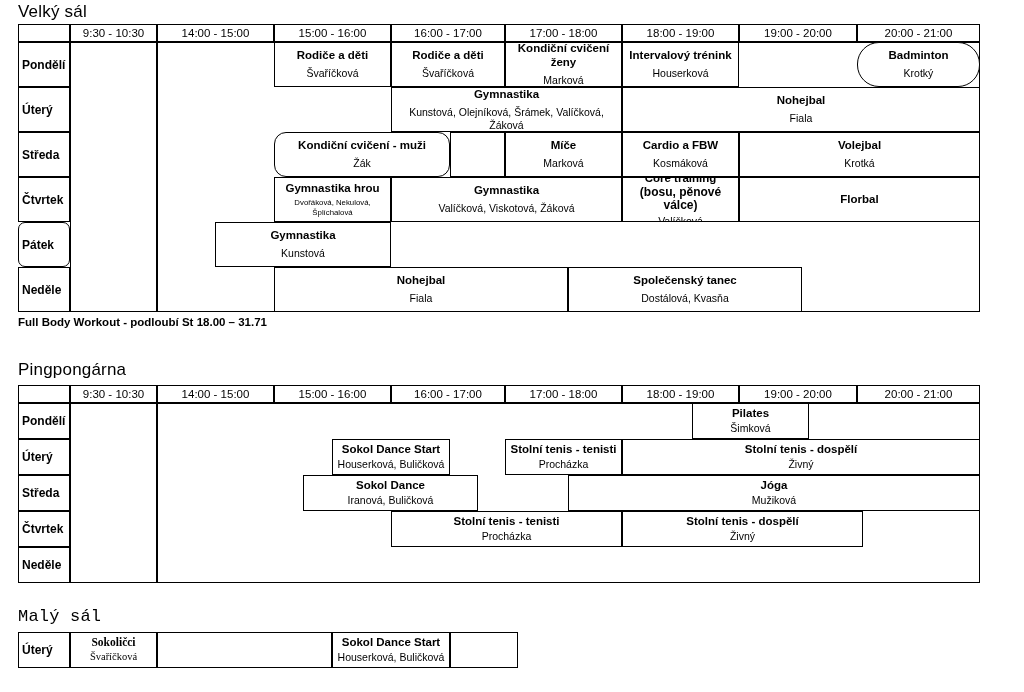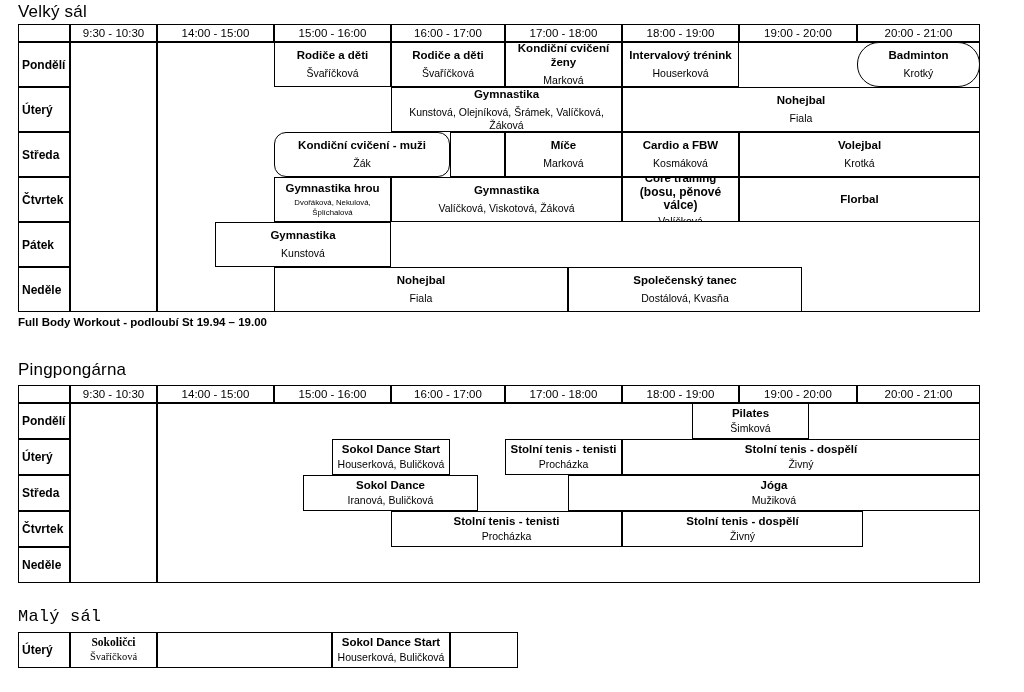--- a/index.html
+++ b/index.html
@@ -97,21 +97,21 @@
   <div class="cell hdr" style="left:391px; top:24px; width:114px; height:18px;">16:00 - 17:00</div>
   <div class="cell hdr" style="left:505px; top:24px; width:117px; height:18px;">17:00 - 18:00</div>
   <div class="cell hdr" style="left:622px; top:24px; width:117px; height:18px;">18:00 - 19:00</div>
   <div class="cell hdr" style="left:739px; top:24px; width:118px; height:18px;">19:00 - 20:00</div>
   <div class="cell hdr" style="left:857px; top:24px; width:123px; height:18px;">20:00 - 21:00</div>
 
   <div class="cell day" style="left:18px; top:42px; width:52px; height:45px;">Pondělí</div>
   <div class="cell day" style="left:18px; top:87px; width:52px; height:45px;">Úterý</div>
   <div class="cell day" style="left:18px; top:132px; width:52px; height:45px;">Středa</div>
   <div class="cell day" style="left:18px; top:177px; width:52px; height:45px;">Čtvrtek</div>
-  <div class="cell day" style="left:18px; top:222px; width:52px; height:45px;">Pátek</div>
+  <div class="cell day" style="left:18px; top:222px; width:52px; height:45px;border-radius:7px;">Pátek</div>
   <div class="cell day" style="left:18px; top:267px; width:52px; height:45px;">Neděle</div>
 
   <div class="cell plain" style="left:70px; top:42px; width:87px; height:270px;"></div>
   <div class="cell plain" style="left:157px; top:42px; width:823px; height:270px;"></div>
 
   <div class="cell event" style="left:274px; top:42px; width:117px; height:45px;">
     <span class="ev-title">Rodiče a děti</span>
     <span class="ev-sub">Švaříčková</span>
   </div>
   <div class="cell event" style="left:391px; top:42px; width:114px; height:45px;">
@@ -182,21 +182,21 @@
 
   <div class="cell event" style="left:274px; top:267px; width:294px; height:45px;">
     <span class="ev-title">Nohejbal</span>
     <span class="ev-sub">Fiala</span>
   </div>
   <div class="cell event" style="left:568px; top:267px; width:234px; height:45px;">
     <span class="ev-title">Společenský tanec</span>
     <span class="ev-sub">Dostálová, Kvasňa</span>
   </div>
 
-  <div class="footnote" style="left:18px; top:316px;">Full Body Workout - podloubí St 19.94 – 19.00</div>
+  <div class="footnote" style="left:18px; top:316px;">Full Body Workout - podloubí St 18.00 – 31.71</div>
 
   <div class="section-title" style="left:18px; top:360px;">Pingpongárna</div>
 
   <div class="cell hdr" style="left:18px; top:385px; width:52px; height:18px;"></div>
   <div class="cell hdr" style="left:70px; top:385px; width:87px; height:18px;">9:30 - 10:30</div>
   <div class="cell hdr" style="left:157px; top:385px; width:117px; height:18px;">14:00 - 15:00</div>
   <div class="cell hdr" style="left:274px; top:385px; width:117px; height:18px;">15:00 - 16:00</div>
   <div class="cell hdr" style="left:391px; top:385px; width:114px; height:18px;">16:00 - 17:00</div>
   <div class="cell hdr" style="left:505px; top:385px; width:117px; height:18px;">17:00 - 18:00</div>
   <div class="cell hdr" style="left:622px; top:385px; width:117px; height:18px;">18:00 - 19:00</div>

